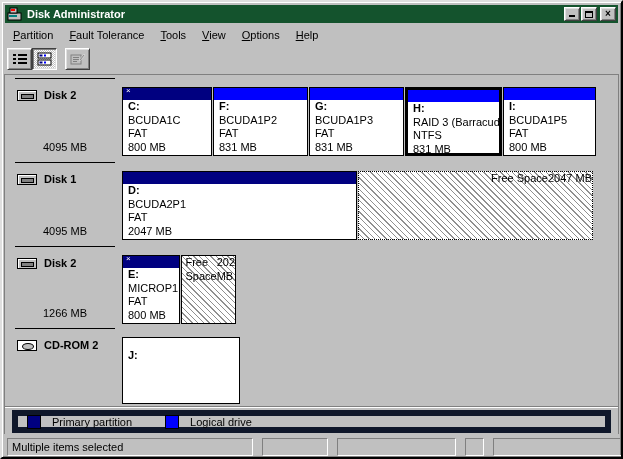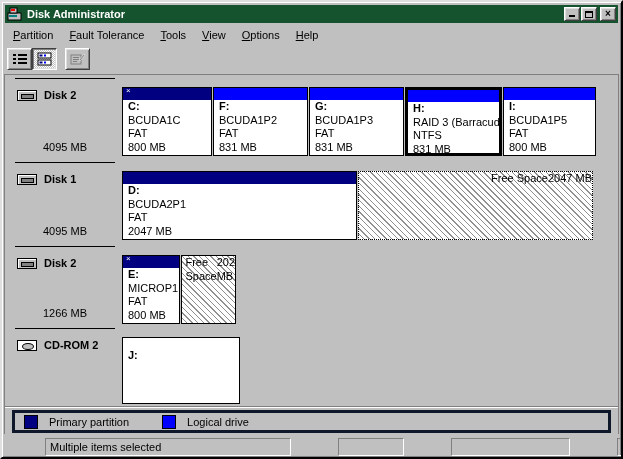--- a/index.html
+++ b/index.html
@@ -81,32 +81,32 @@
     background:#fff;
     background-image:repeating-linear-gradient(45deg, transparent 0, transparent 3px, #909090 3px, #909090 4px);
     display:flex; flex-direction:row; justify-content:flex-end;
     padding:0 0 3px 5px; font-size:11px; line-height:13.5px;
   }
   .part.free.ants { border:1px dotted #000; }
   .part.cdrom { padding-top:11px; height:67px; }
   
   .legend-sep { margin-top:3px; border-top:1px solid #808080; border-bottom:1px solid #fff; }
   .legend-box {
-    margin:2px 7px 0 7px; height:23px; border:3px solid #0f172a;
+    margin:2px 7px 0 7px; height:23px; border:6px solid #0f172a;
     display:flex; align-items:center; padding-left:9px; gap:9px;
   }
   .legend-item { display:flex; align-items:center; gap:11px; margin-right:24px; }
   .swatch { width:14px; height:14px; border:1px solid #000; }
   .legend-label { font-size:11px; }
   
   .statusbar { height:26px; display:flex; align-items:center; padding:0 2px 0 3px; gap:9px; }
   .sfield {
     height:18px; border:1px solid; border-color:#808080 #fff #fff #808080;
     font-size:11px; display:flex; align-items:center; padding-left:4px;
-    white-space:nowrap; overflow:hidden; flex-shrink:0;margin-left:38px;
+    white-space:nowrap; overflow:hidden; flex-shrink:0;
   }
   svg { display:block; }
 </style>
 </head>
 <body>
 
 <div id="window">
 
   <div class="titlebar">
     <span>

